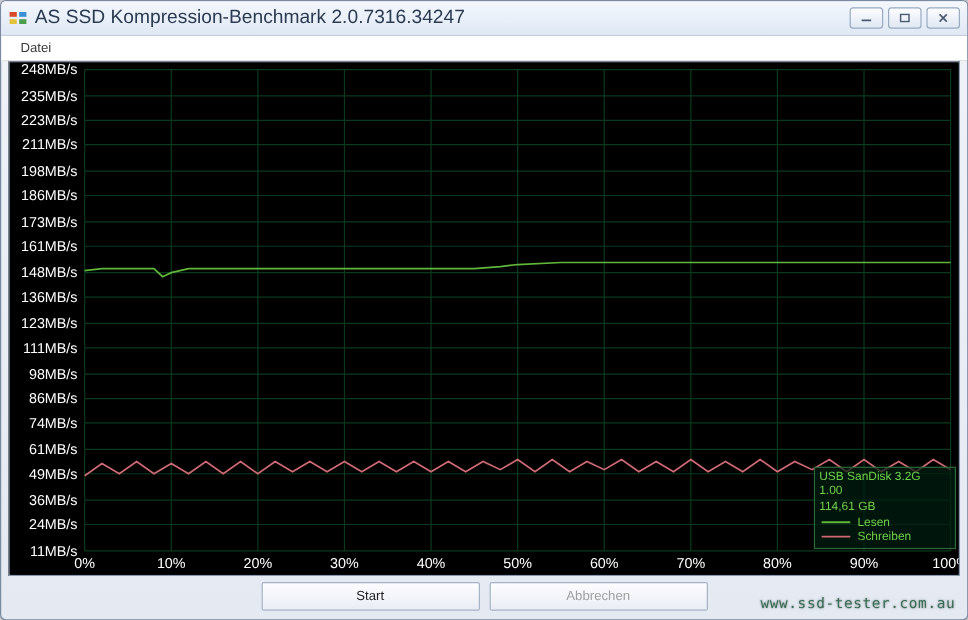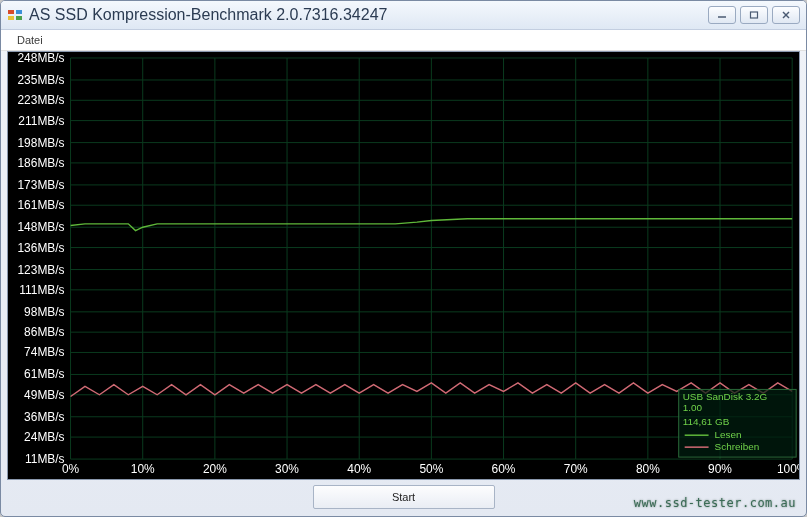--- a/index.html
+++ b/index.html
@@ -129,16 +129,17 @@
         <text x="677" y="375" fill="#6fd24a" font-size="10" font-family="Arial">114,61 GB</text>
         <line x1="679" x2="703" y1="385" y2="385" stroke="#5fb83a" stroke-width="1.5"></line>
         <text x="709" y="388" fill="#6fd24a" font-size="10" font-family="Arial">Lesen</text>
         <line x1="679" x2="703" y1="397" y2="397" stroke="#d06a74" stroke-width="1.5"></line>
         <text x="709" y="400" fill="#6fd24a" font-size="10" font-family="Arial">Schreiben</text>
       </svg>
   </div>
 
   <div class="btnrow">
     <div class="btn">Start</div>
+    <div class="btn disabled">Abbrechen</div>
   </div>
 
   <div class="watermark">www.ssd-tester.com.au</div>
 </div>
 
 </body></html>

